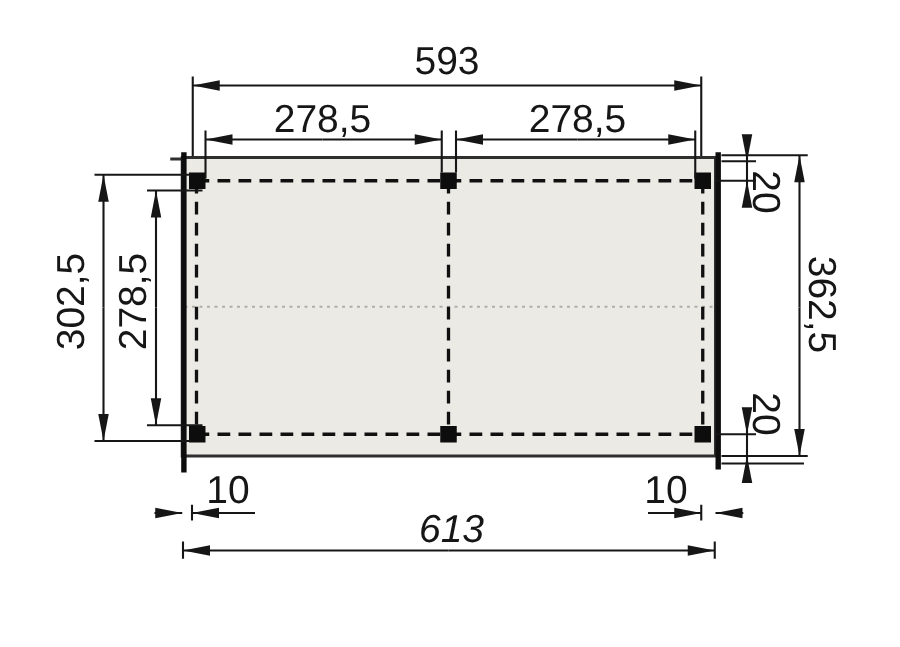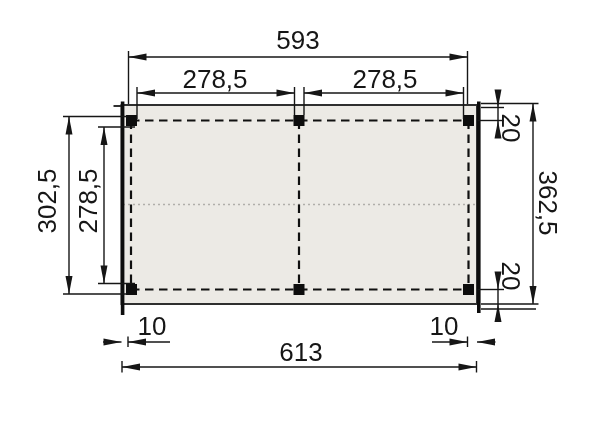--- a/index.html
+++ b/index.html
@@ -176,15 +176,15 @@
   <span class="dim-label rot-cw" style="left:548px; top:203px;">362,5</span>
 
   <span class="dim-label rot-cw" style="left:511px; top:128px;">20</span>
 
   <span class="dim-label rot-cw" style="left:511px; top:276px;">20</span>
 
   <span class="dim-label" style="left:152px; top:326px;">10</span>
 
   <span class="dim-label" style="left:444px; top:326px;">10</span>
 
-  <span class="dim-label" style="left:301px; top:352px;">613</span>
+  <span class="dim-label" style="left:301px; top:352px;font-style:italic;">613</span>
 
 </div>
 
 </body></html>

